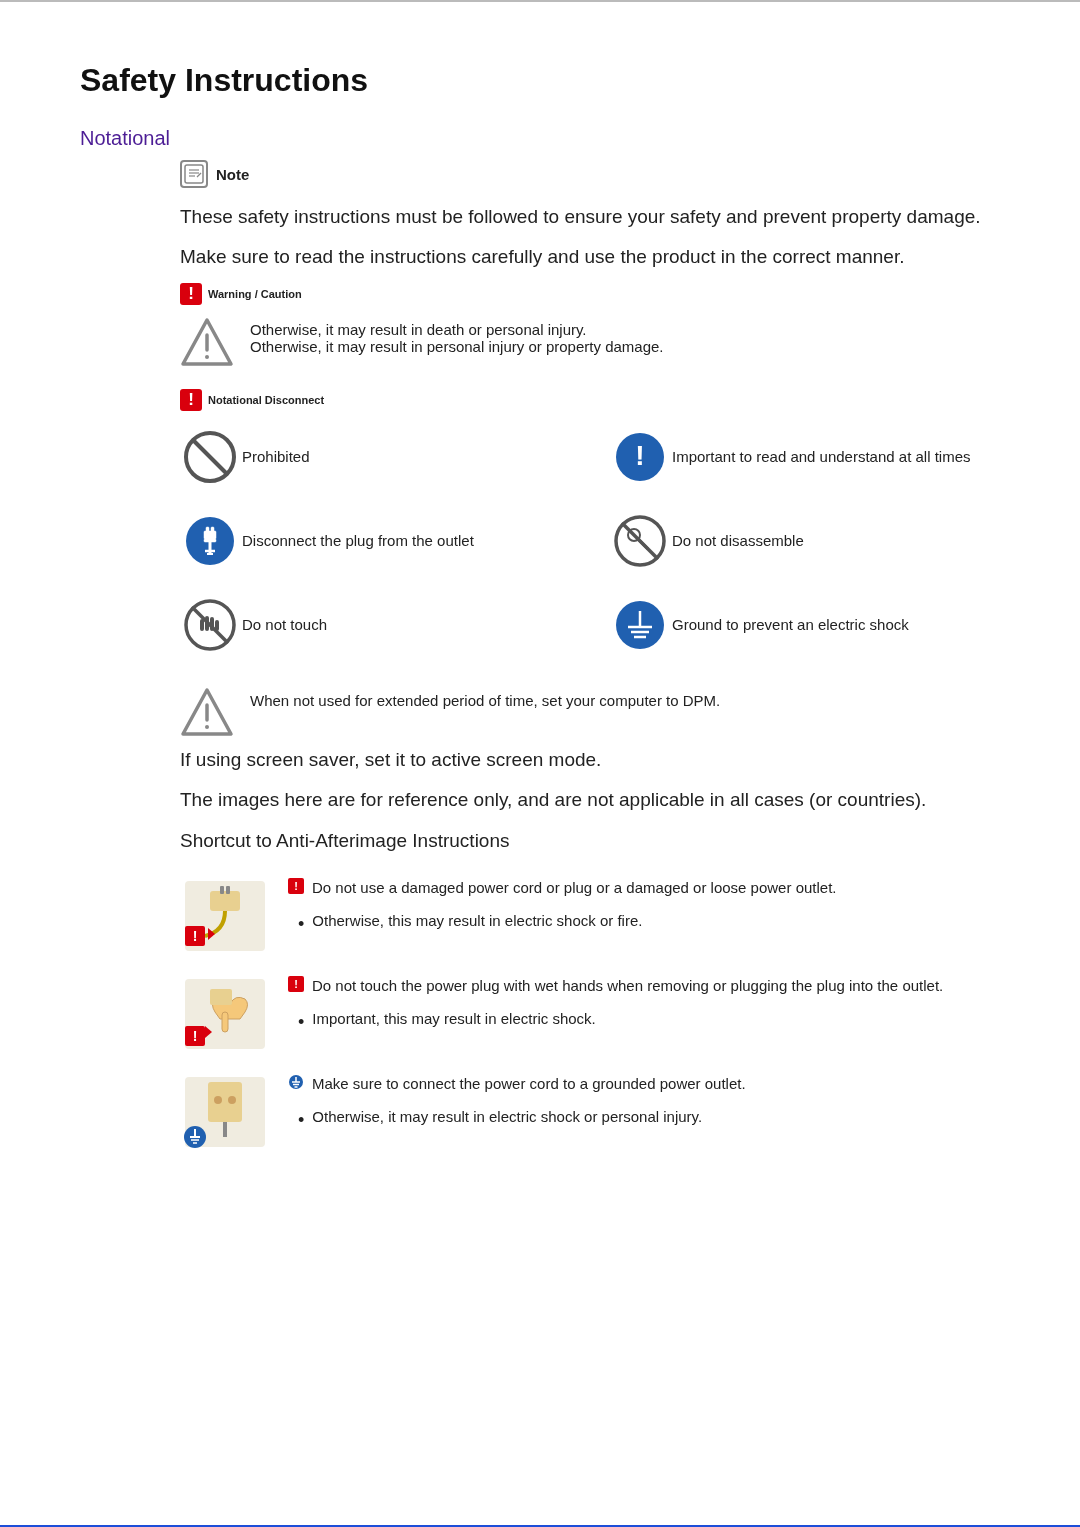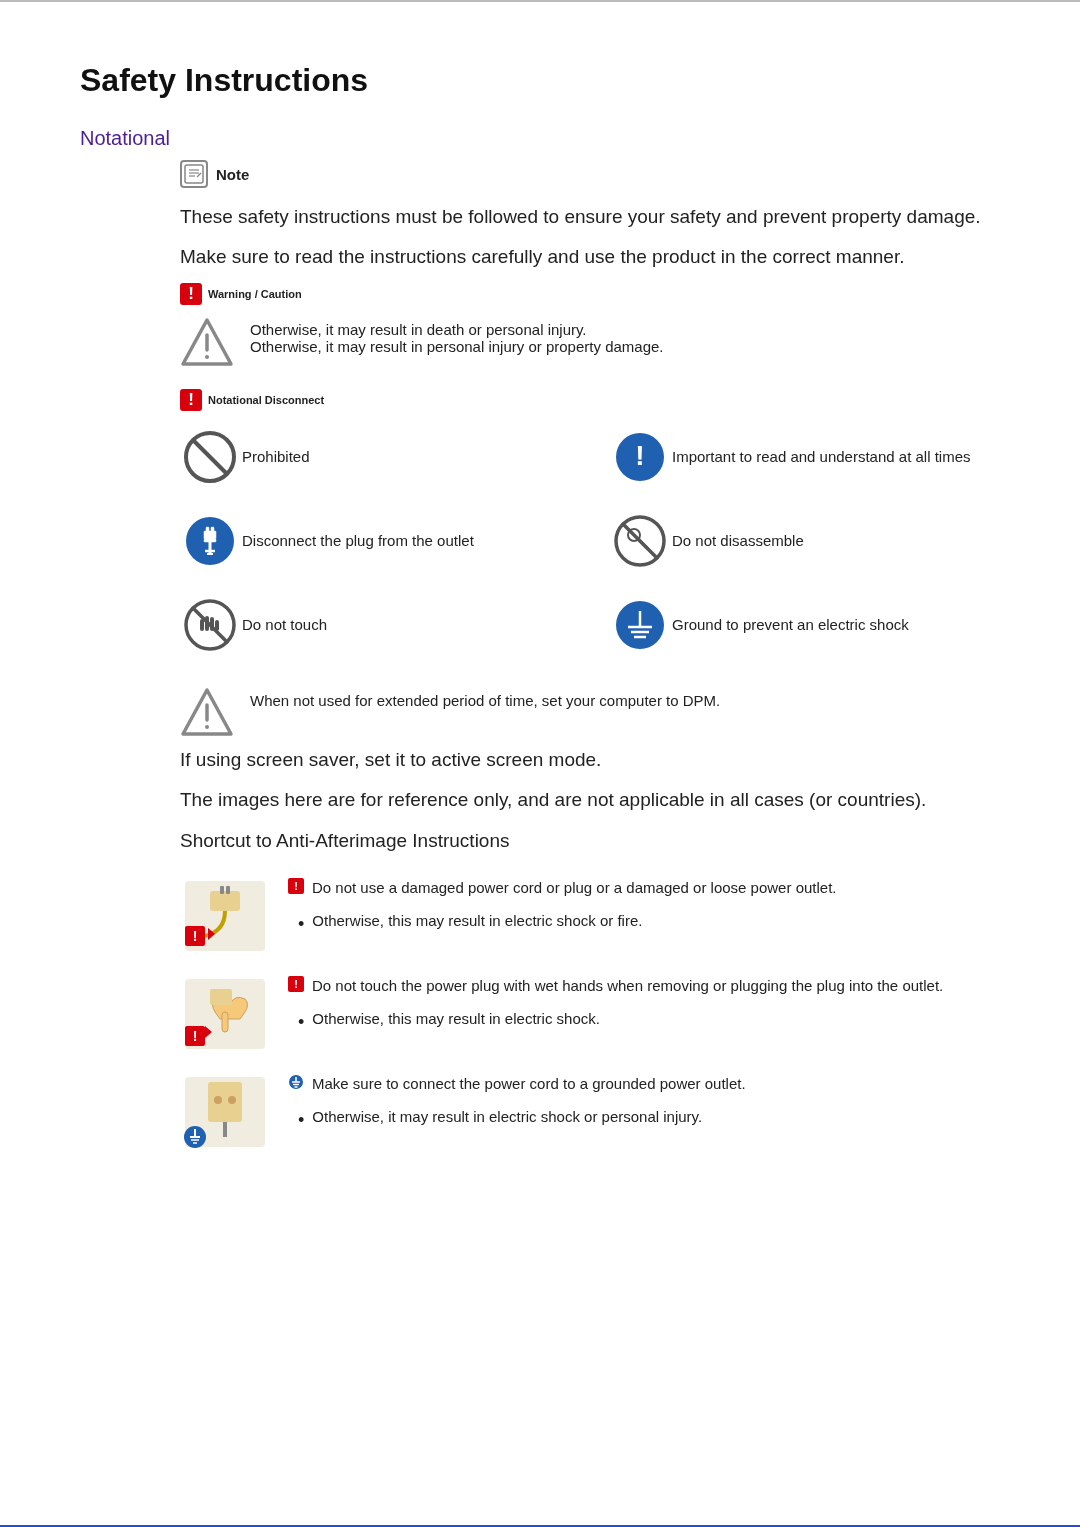--- a/index.html
+++ b/index.html
@@ -404,21 +404,21 @@
           <polygon points="32,58 25,52 25,64" fill="#d9000d"></polygon>
         </svg>
       </div>
       <div class="image-text-block">
         <div class="inline-icon-line">
           <span class="mini-red-badge">!</span>
           <p>Do not touch the power plug with wet hands when removing or plugging the plug into the outlet.</p>
         </div>
         <div class="bullet-item">
           <span class="bullet-dot">•</span>
-          <span>Otherwise, this may result in electric shock.</span>
+          <span>Important, this may result in electric shock.</span>
         </div>
       </div>
     </div>
 
     <div class="image-item">
       <div style="position:relative; width:90px; height:80px; flex-shrink:0;">
         <svg width="90" height="80" viewBox="0 0 90 80">
           <rect x="5" y="5" width="80" height="70" rx="4" fill="#f0ece0"></rect>
 
           <rect x="28" y="10" width="34" height="40" rx="3" fill="#e8d090"></rect>

